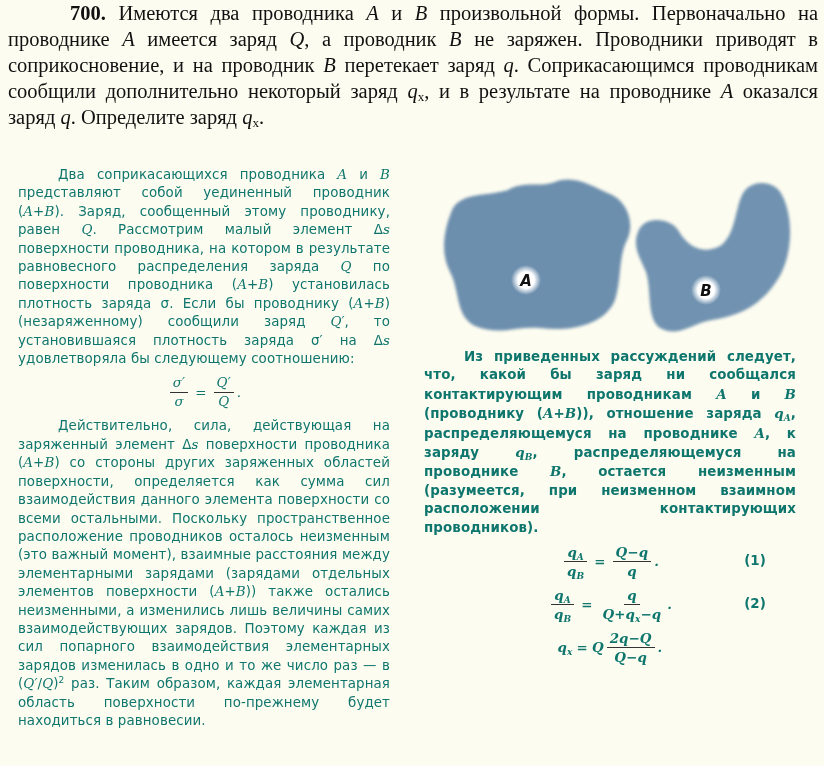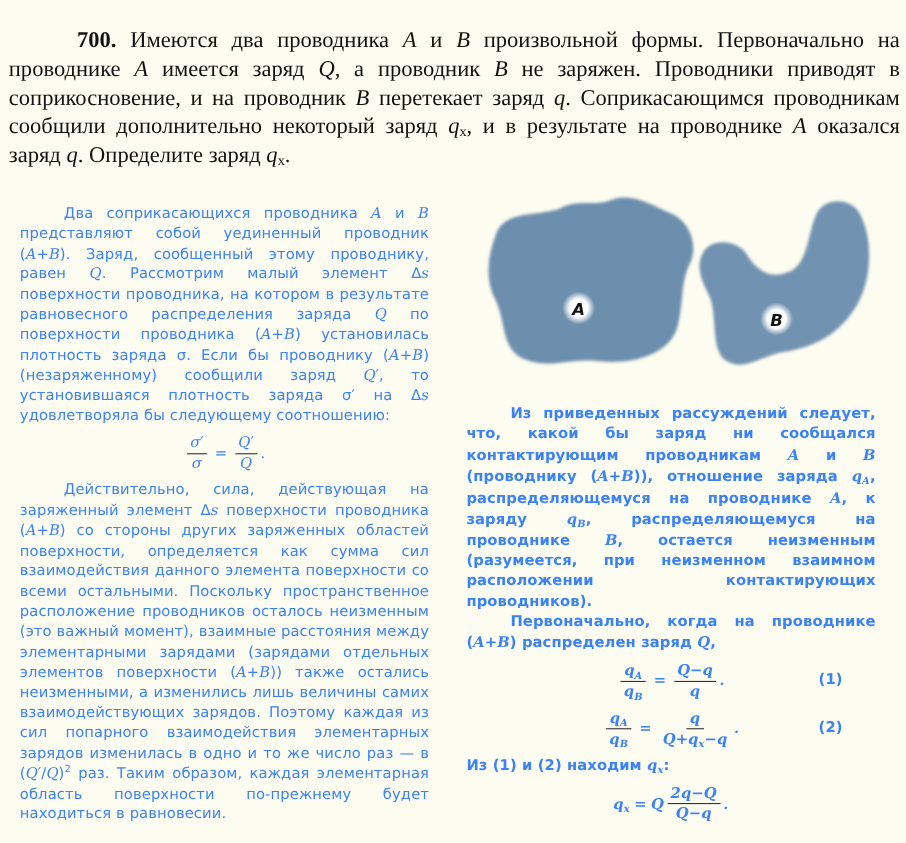--- a/index.html
+++ b/index.html
@@ -3,37 +3,36 @@
 <meta charset="utf-8">
 <style>
   html, body { margin:0; padding:0; }
   body {
     width:824px; height:766px; overflow:hidden;
     background:#fdfcf0;
     color:#222;
     position:relative;
   }
   .problem {
-    position:absolute; left:8px; top:24px; width:810px;
+    position:absolute; left:8px; top:0; width:810px;
     font-family:"Liberation Serif", serif;
     font-size:20.5px; line-height:26px; color:#111;
     text-align:justify;
   }
   .problem p { margin:0; text-indent:62px; }
   .problem .num { font-weight:bold; }
   .problem i { font-style:italic; }
   .problem sub { font-size:13px; vertical-align:-3px; line-height:0; }
 
   .col {
     position:absolute;
     font-family:"DejaVu Sans", sans-serif;
-    font-size:13.4px; line-height:18.4px; color:#3b82f6;
+    font-size:13.4px; line-height:18.4px; color:#0f766e;
     text-align:justify;
     letter-spacing:0.1px;
-    margin-top:20px;
   }
   .col p { margin:0; }
   .col p.ind { text-indent:40px; }
   .col i { font-family:"DejaVu Serif", serif; font-style:italic; }
   .left { left:18px; top:166px; width:372px; }
   .right { left:424px; top:348px; width:372px;font-weight:bold; }
 
   .formula {
     display:flex; align-items:center; justify-content:center;
     font-family:"DejaVu Serif", serif; font-style:italic;
@@ -88,21 +87,20 @@
     <span class="frac">
         <span class="n">Q′</span>
         <span class="d">Q</span>
       </span>.
   </div>
   <p class="ind">Действительно, сила, действующая на заряженный элемент Δ<i>s</i> поверхности проводника (<i>A</i>+<i>B</i>) со стороны других заряженных областей поверхности, определяется как сумма сил взаимодействия данного элемента поверхности со всеми остальными. Поскольку пространственное расположение проводников осталось неизменным (это важный момент), взаимные расстояния между элементарными зарядами (зарядами отдельных элементов поверхности (<i>A</i>+<i>B</i>)) также остались неизменными, а изменились лишь величины самих взаимодействующих зарядов. Поэтому каждая из сил попарного взаимодействия элементарных зарядов изменилась в одно и то же число раз — в (<i>Q′</i>/<i>Q</i>)<sup>2</sup> раз. Таким образом, каждая элементарная область поверхности по-прежнему будет находиться в равновесии.</p>
 </div>
 
 <div class="col right">
   <p class="ind">Из приведенных рассуждений следует, что, какой бы заряд ни сообщался контактирующим проводникам <i>A</i> и <i>B</i> (проводнику (<i>A</i>+<i>B</i>)), отношение заряда <i>q<sub>A</sub></i>, распределяющемуся на проводнике <i>A</i>, к заряду <i>q<sub>B</sub></i>, распределяющемуся на проводнике <i>B</i>, остается неизменным (разумеется, при неизменном взаимном расположении контактирующих проводников).</p>
-  <p class="ind">Первоначально, когда на проводнике (<i>A</i>+<i>B</i>) распределен заряд <i>Q</i>,</p>
   <div class="formula">
     <span class="frac">
         <span class="n">q<sub>A</sub></span>
         <span class="d">q<sub>B</sub></span>
       </span>
     <span class="eq">=</span>
     <span class="frac">
         <span class="n">Q−q</span>
         <span class="d">q</span>
       </span>.
@@ -113,21 +111,20 @@
         <span class="n">q<sub>A</sub></span>
         <span class="d">q<sub>B</sub></span>
       </span>
     <span class="eq">=</span>
     <span class="frac">
         <span class="n">q</span>
         <span class="d">Q+q<sub>x</sub>−q</span>
       </span>.
     <span class="eqnum">(2)</span>
   </div>
-  <p>Из (1) и (2) находим <i>q<sub>x</sub></i>:</p>
   <div class="formula">
     <span>q<sub>x</sub></span>
     <span class="eq">=</span>
     <span>Q</span>
     <span class="frac">
         <span class="n">2q−Q</span>
         <span class="d">Q−q</span>
       </span>.
   </div>
 </div>

